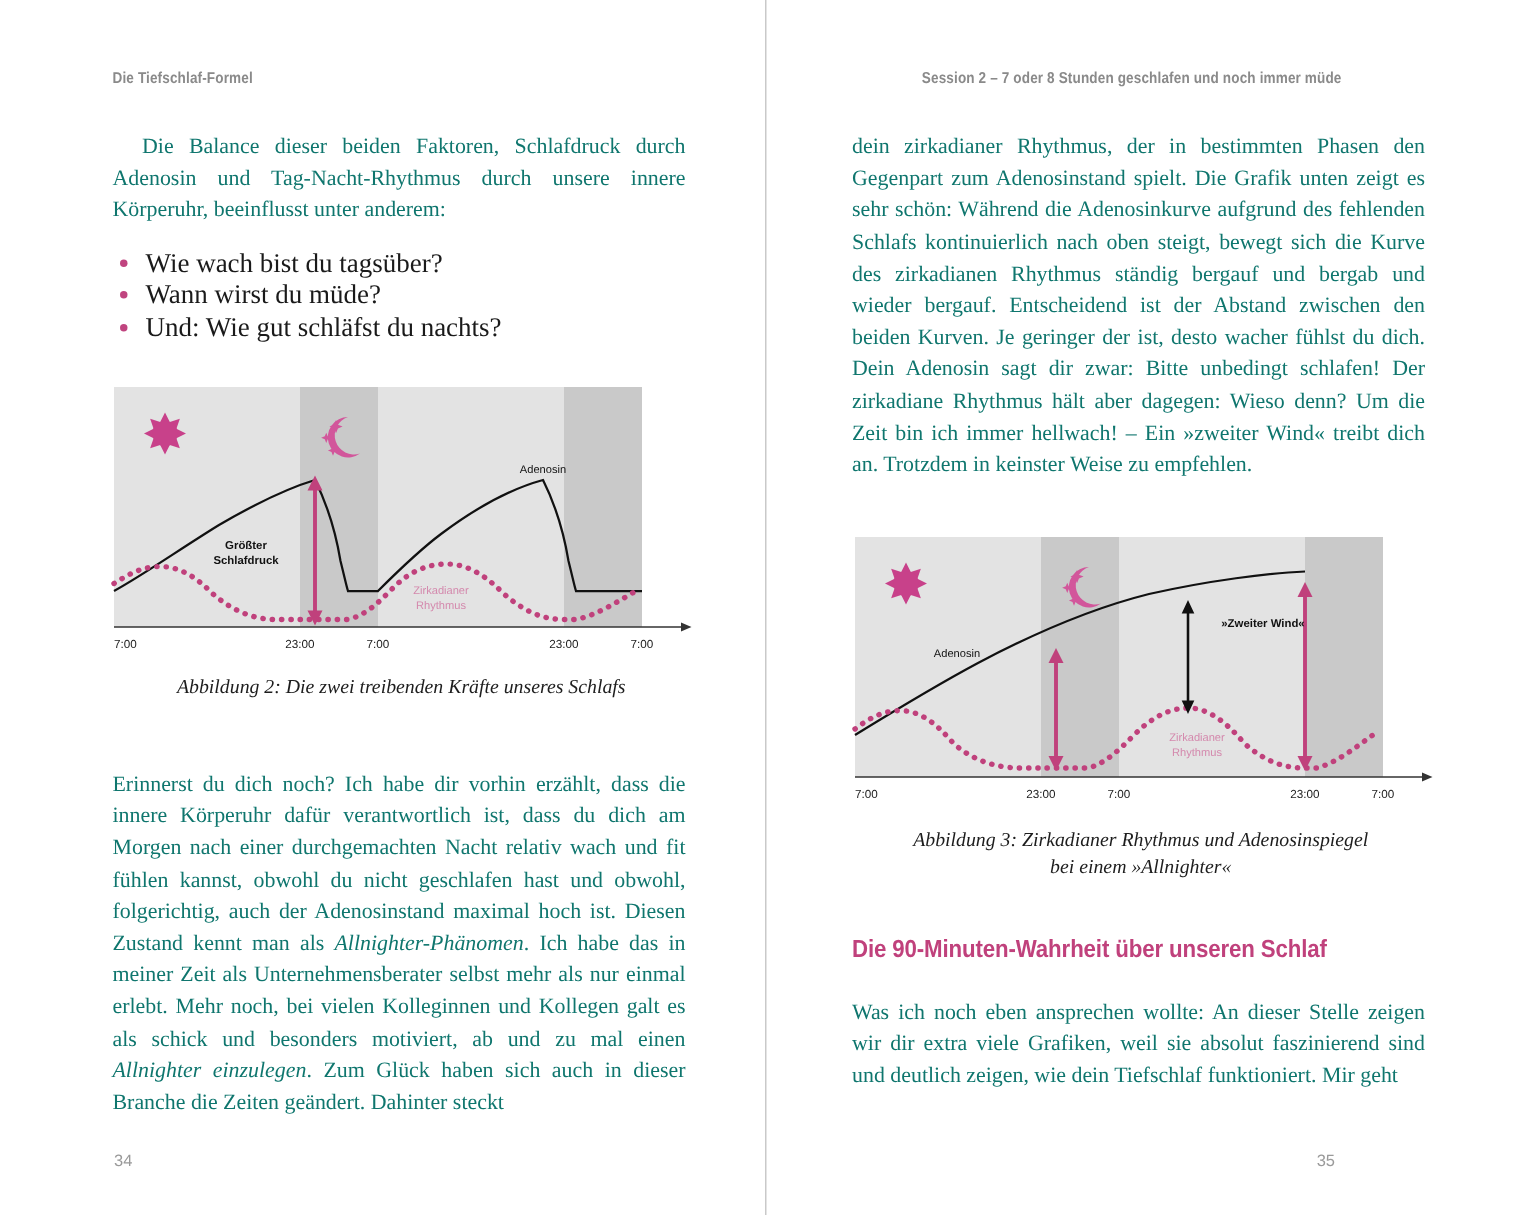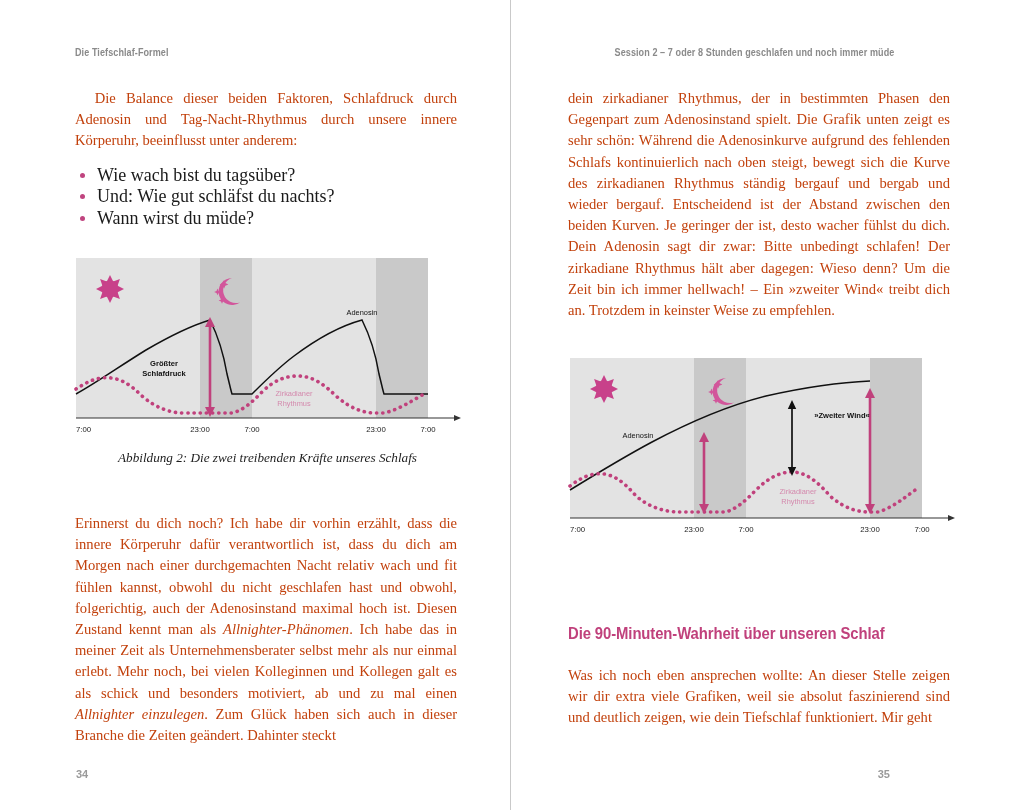--- a/index.html
+++ b/index.html
@@ -31,34 +31,34 @@
     color:#8a8a8a;
     white-space:nowrap;
     transform:scaleX(.86);
   }
   .rh-left{left:75px;transform-origin:left center;}
   .rh-right{right:72px;transform-origin:right center;}
 
   .folio{
     position:absolute;bottom:30px;
     font-family:"Liberation Sans", sans-serif;
-    font-size:11px;font-weight:700;color:#9a9a9a;
+    font-size:11px;font-weight:400;color:#9a9a9a;
   }
   .folio-left{left:76px;}
   .folio-right{right:76px;margin-top:48px;}
 
   .body-block{
     position:absolute;
     width:382px;
     font-size:14.6px;
     line-height:21.2px;
     text-align:justify;
     text-justify:inter-word;
     hyphens:manual;
-    color:#c2410c;
+    color:#0f766e;
   }
   .body-block p{margin:0;}
   .body-block p.indent{text-indent:1.35em;}
 
   ul.bullets{
     position:absolute;
     margin:0;padding:0;list-style:none;
     width:382px;
     font-size:18px;line-height:21.4px;
   }
@@ -109,22 +109,22 @@
   <div class="col col-left">
 
     <div class="running-head rh-left">Die Tiefschlaf-Formel</div>
 
     <div class="body-block" style="left:75px;top:88px;">
       <p class="indent">Die Balance dieser beiden Faktoren, Schlafdruck durch Adenosin und Tag-Nacht-Rhythmus durch unsere innere Körperuhr, beeinflusst unter anderem:</p>
     </div>
 
     <ul class="bullets" style="left:75px;top:165px;">
       <li>Wie wach bist du tagsüber?</li>
+      <li>Wann wirst du müde?</li>
       <li>Und: Wie gut schläfst du nachts?</li>
-      <li>Wann wirst du müde?</li>
     </ul>
 
     <div class="figure" style="left:72px;top:258px;">
       <svg width="390" height="182" viewBox="0 0 390 182">
 
         <rect x="4" y="0" width="124" height="160" fill="#e3e3e3"></rect>
         <rect x="128" y="0" width="52" height="160" fill="#c9c9c9"></rect>
         <rect x="180" y="0" width="124" height="160" fill="#e3e3e3"></rect>
         <rect x="304" y="0" width="52" height="160" fill="#c9c9c9"></rect>
 
@@ -249,20 +249,24 @@
         <path d="M389,160 l-7,-3 l0,6 Z" fill="#333333"></path>
 
         <text x="4" y="174" font-family="Liberation Sans, sans-serif" font-size="7.8" fill="#222">7:00</text>
         <text x="128" y="174" text-anchor="middle" font-family="Liberation Sans, sans-serif" font-size="7.8" fill="#222">23:00</text>
         <text x="180" y="174" text-anchor="middle" font-family="Liberation Sans, sans-serif" font-size="7.8" fill="#222">7:00</text>
         <text x="304" y="174" text-anchor="middle" font-family="Liberation Sans, sans-serif" font-size="7.8" fill="#222">23:00</text>
         <text x="356" y="174" text-anchor="middle" font-family="Liberation Sans, sans-serif" font-size="7.8" fill="#222">7:00</text>
       </svg>
     </div>
 
+    <div class="figcaption" style="left:52px;top:551px;">
+      <div>Abbildung 3: Zirkadianer Rhythmus und Adenosinspiegel</div>
+      <div>bei einem »Allnighter«</div>
+    </div>
 
     <div class="section-head" style="left:57px;top:624px;">Die 90-Minuten-Wahrheit über unseren Schlaf</div>
 
     <div class="body-block" style="left:57px;top:665px;">
       <p>Was ich noch eben ansprechen wollte: An dieser Stelle zeigen wir dir extra viele Grafiken, weil sie absolut faszinierend sind und deutlich zeigen, wie dein Tiefschlaf funktioniert. Mir geht</p>
     </div>
 
     <div class="folio folio-right">35</div>
   </div>
 

